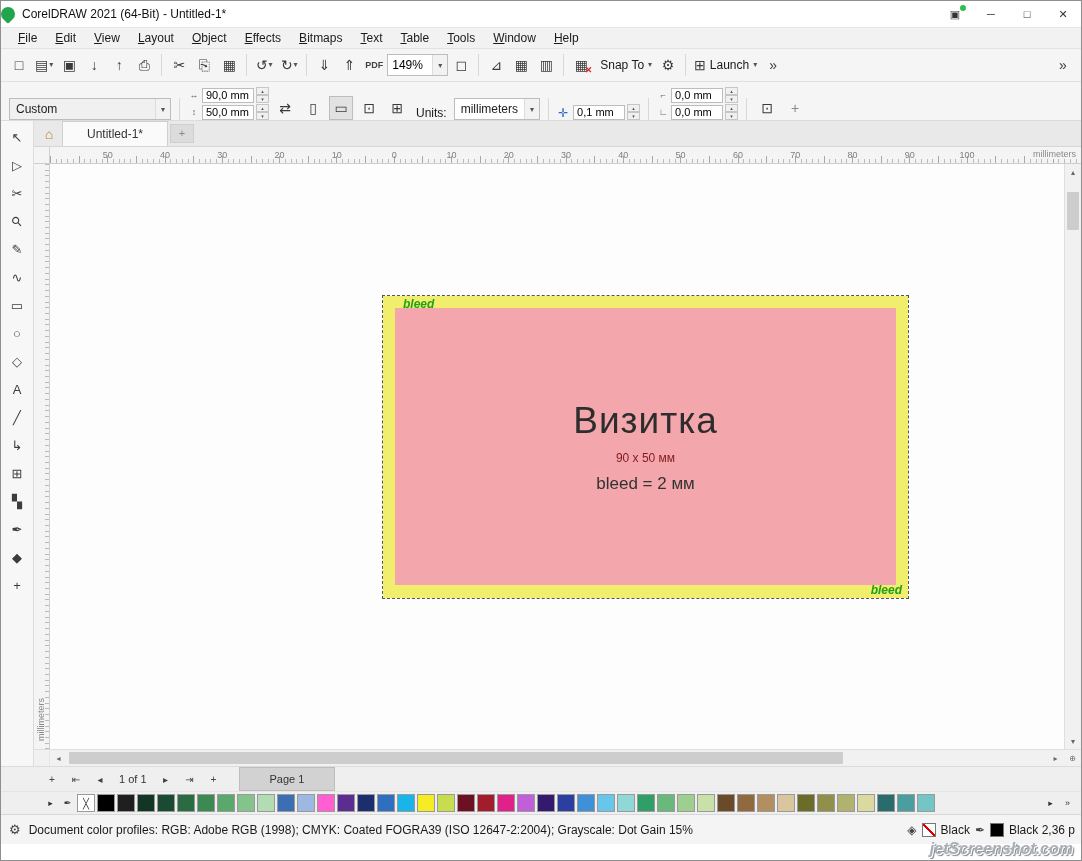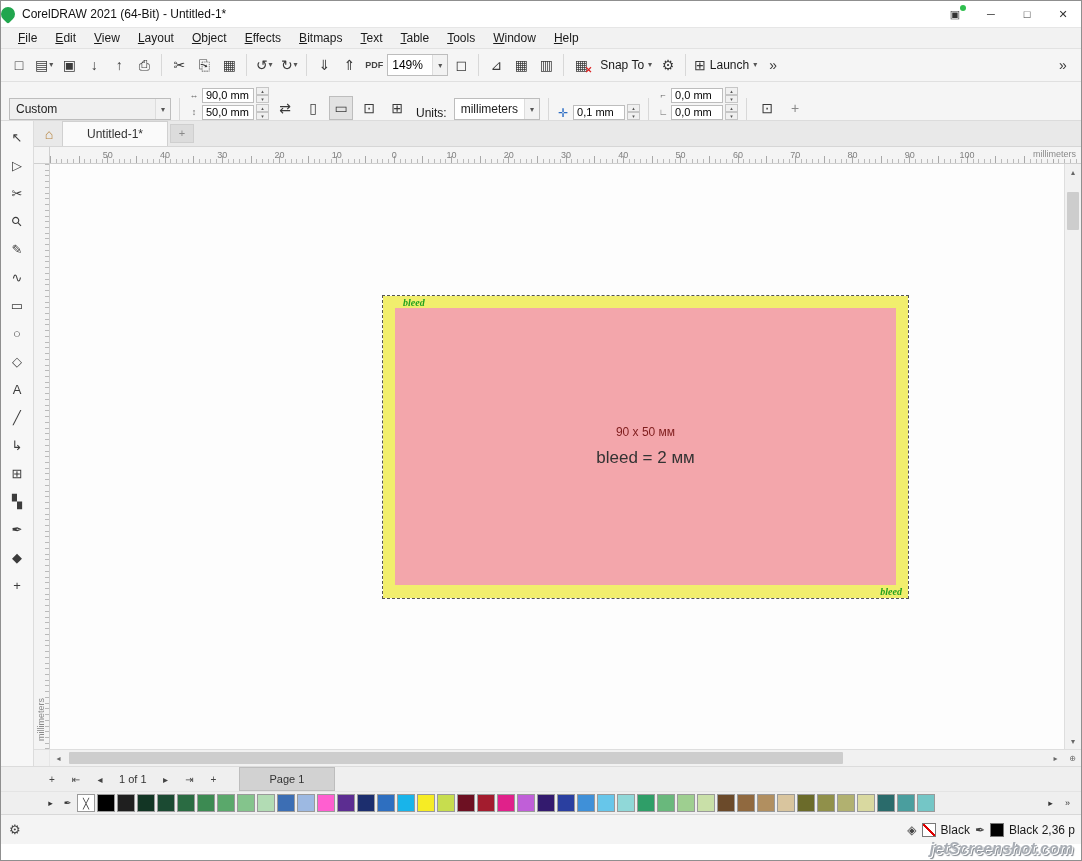--- a/index.html
+++ b/index.html
@@ -74,21 +74,21 @@
   .minor-v{position:absolute;top:0;bottom:0;right:0;width:4px;background:repeating-linear-gradient(180deg,#bababa 0 1px,transparent 1px 5.73px);}
   .vunits{position:absolute;bottom:8px;left:2px;writing-mode:vertical-rl;transform:rotate(180deg);font-size:9px;color:#8a8a8a;}
   .canvas{position:relative;flex:1;background:#fdfdfd;overflow:hidden;}
 
   
   .card{position:absolute;left:333px;top:132px;width:525px;height:302px;outline:1px dashed #555;}
   .card-inner{position:absolute;left:12px;top:12px;right:12px;bottom:13px;display:flex;flex-direction:column;align-items:center;justify-content:center;gap:9px;}
   .card-title{font-size:37px;color:#2d2d2d;font-weight:500;letter-spacing:1px;}
   .card-sub{font-size:12px;color:#7f1d1d;}
   .card-sub2{font-size:17px;color:#333;}
-  .bleed-tag{position:absolute;font-size:10px;font-style:italic;font-weight:bold;font-family:Liberation Serif, serif;}
+  .bleed-tag{position:absolute;font-size:12px;font-style:italic;font-weight:bold;}
   .tag-tl{top:1px;left:20px;}
   .tag-br{bottom:1px;right:6px;}
 
   
   .vscroll{width:17px;background:#f1f1f1;border-left:1px solid #dedede;display:flex;flex-direction:column;flex:none;}
   .scrbtn{height:16px;width:100%;border:none;background:#f1f1f1;font-size:8px;color:#666;padding:0;}
   .vtrack{flex:1;position:relative;}
   .vthumb{position:absolute;left:2px;right:2px;top:12px;height:38px;background:#cdcdcd;border-radius:1px;}
   .hscrollrow{height:17px;display:flex;background:#f1f1f1;border-top:1px solid #dedede;align-items:stretch;}
   .hspacer{width:16px;border-right:1px solid #e6e6e6;flex:none;}
@@ -409,20 +409,21 @@
       <div class="canvasrow">
         <div class="vruler">
           <div class="minor-v"></div>
           <span class="vunits">millimeters</span>
         </div>
         <div class="canvas">
           <div class="card" style="background: rgb(241, 238, 109);">
             <span class="bleed-tag tag-tl" style="color: rgb(33, 160, 30);">bleed</span>
             <span class="bleed-tag tag-br" style="color: rgb(33, 160, 30);">bleed</span>
             <div class="card-inner" style="background: rgb(243, 166, 171);">
+              <div class="card-title">Визитка</div>
               <div class="card-sub">90 x 50 мм</div>
               <div class="card-sub2">bleed = 2 мм</div>
             </div>
           </div>
         </div>
         <div class="vscroll">
           <button class="scrbtn"><span>▴</span></button>
           <div class="vtrack">
               <div class="vthumb"></div>
             </div>
@@ -507,20 +508,21 @@
         <div class="swatch" style="background: rgb(116, 198, 198);"></div>
       </div>
     <div class="pal-end">
       <button class="pal-ctl"><span>▸</span></button>
       <button class="pal-ctl"><span>»</span></button>
     </div>
   </div>
 
   <div class="statusbar">
     <button class="gearbtn"><span>⚙</span></button>
+    <span class="status-text">Document color profiles: RGB: Adobe RGB (1998); CMYK: Coated FOGRA39 (ISO 12647-2:2004); Grayscale: Dot Gain 15%</span>
     <div class="status-right">
       <span class="ind-ic">◈</span>
       <span class="ind-swatch none-sw"></span>
       <span class="ind-label">Black</span>
       <span class="ind-ic">✒</span>
       <span class="ind-swatch black-sw"></span>
       <span class="ind-label">Black 2,36 p</span>
     </div>
   </div>
   <div class="bottomstrip"></div>

